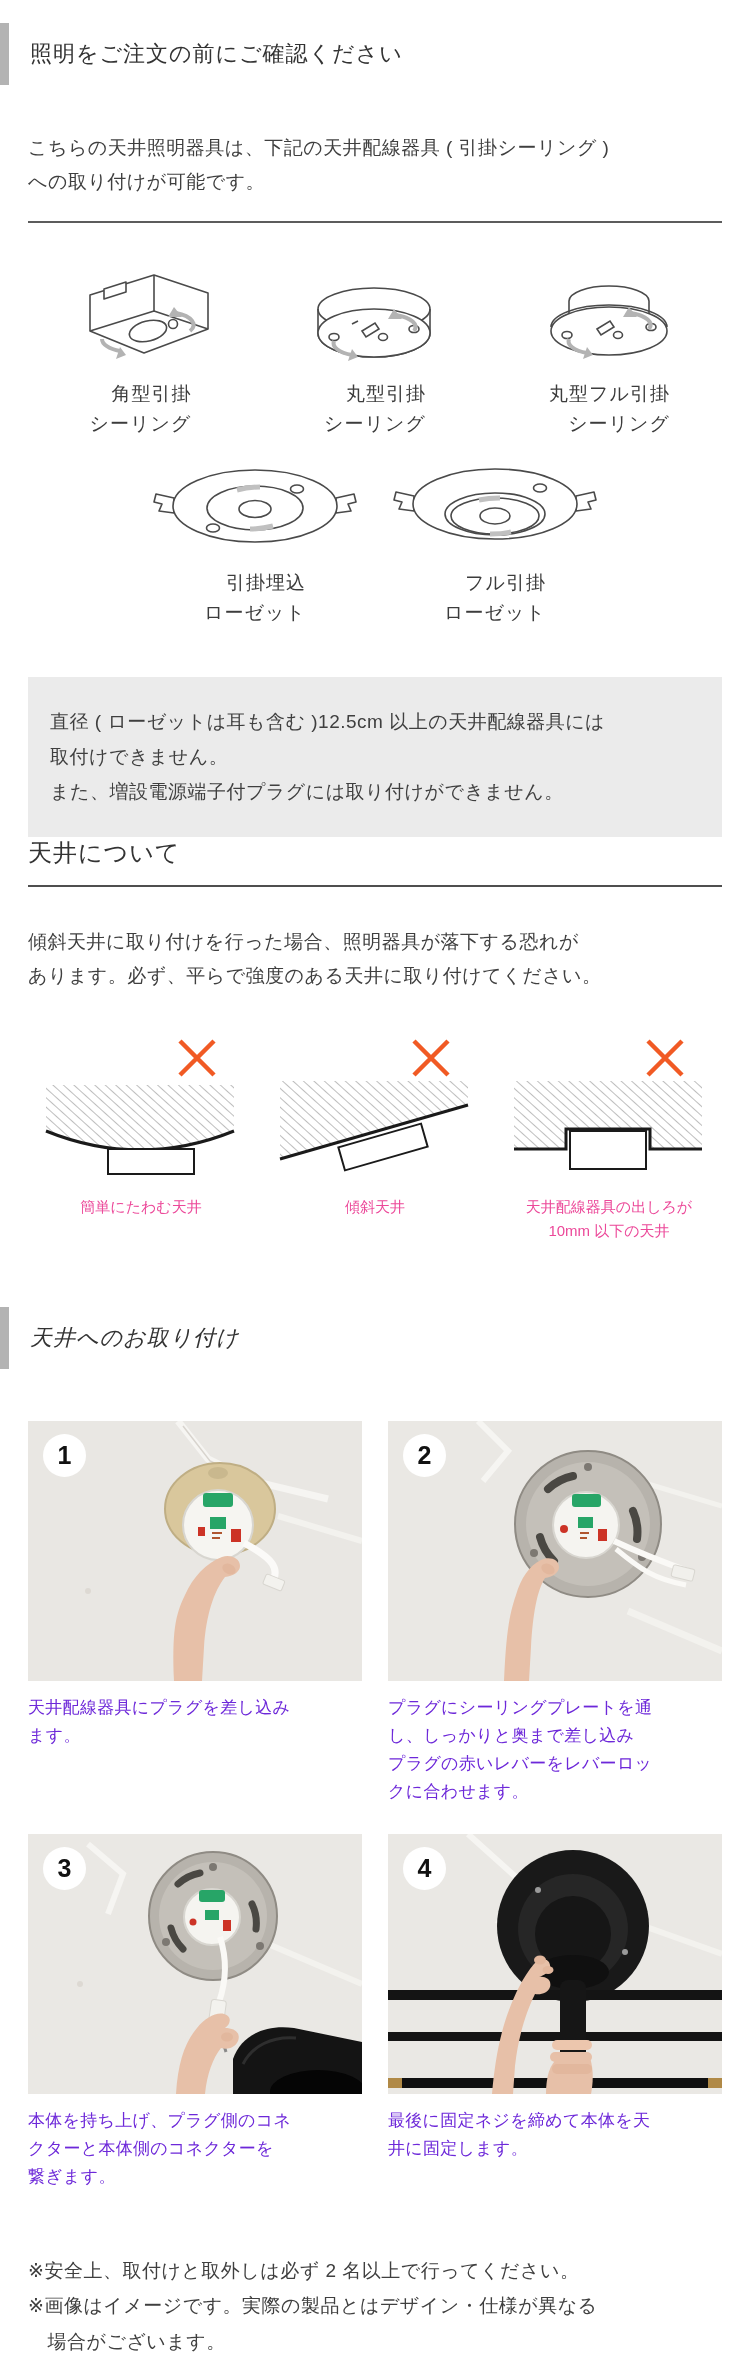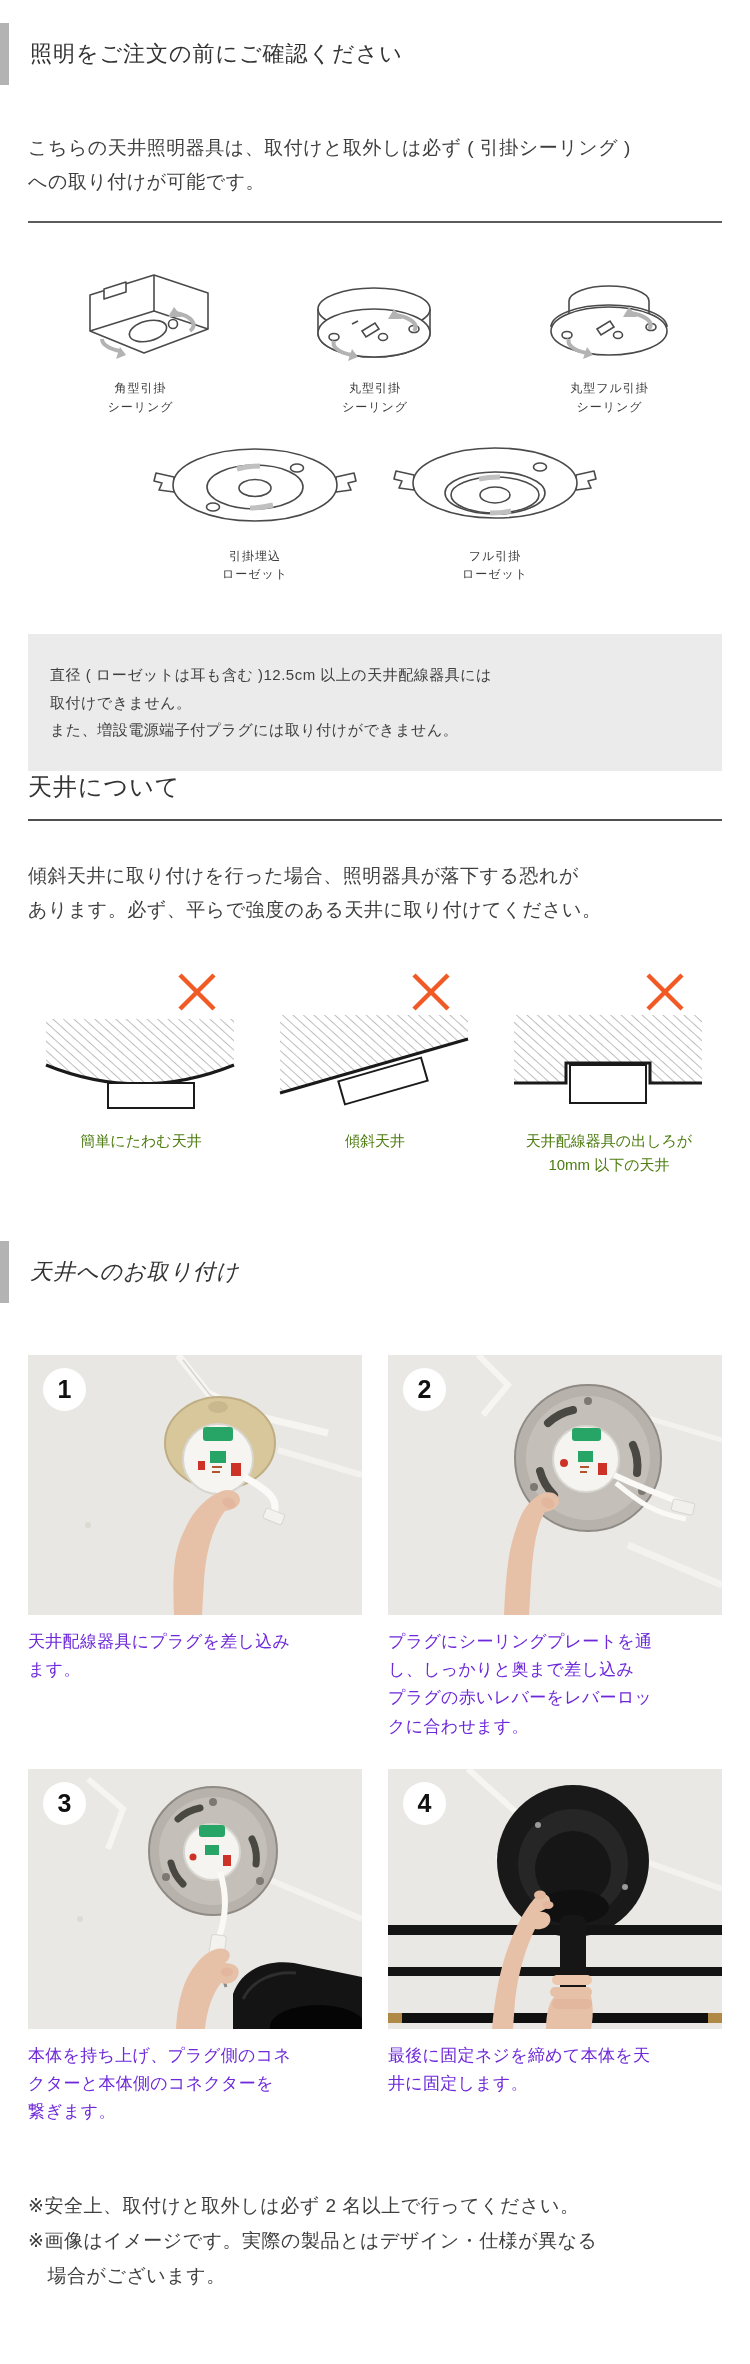--- a/index.html
+++ b/index.html
@@ -48,35 +48,35 @@
   .row2{margin-top:14px;justify-content:center;}
   .fixture{
     flex:0 0 auto;
     width:225px;
     display:flex;flex-direction:column;align-items:center;
   }
   .row2 .fixture{width:240px;}
   .fixture svg{display:block;}
   .fixture-label{
     margin-top:10px;
-    font-size:12px;
+    font-size:19px;
     line-height:1.55;
-    text-align:center;
+    text-align:right;
     white-space:pre-line;
     color:#3c3c3c;
     letter-spacing:1px;
     font-family:Liberation Serif, serif;
   }
 
   
   .warning-box{
     margin-top:50px;
     background:#ebebeb;
     padding:27px 22px;
-    font-size:15px;
+    font-size:19px;
     line-height:1.85;
     white-space:pre-line;
     letter-spacing:.5px;
   }
 
   
   .underline-heading{
     padding-bottom:16px;
     border-bottom:2px solid #4f4f4f;
     font-size:24px;
@@ -98,21 +98,21 @@
   .bad-example{
     width:226px;
     display:flex;flex-direction:column;align-items:center;
   }
   .bad-label{
     margin-top:10px;
     font-size:15px;
     line-height:1.6;
     text-align:center;
     white-space:pre-line;
-    color:#4d7c0f;
+    color:#ec4899;
   }
 
   
   .steps-grid{
     margin-top:52px;
     display:grid;
     grid-template-columns:1fr 1fr;
     column-gap:26px;
     row-gap:28px;
   }
@@ -150,21 +150,21 @@
 </head>
 <body>
 
 <div class="page">
 
   <div class="bar-heading h1a">
     <span>照明をご注文の前にご確認ください</span>
   </div>
 
   <div class="content">
-    <p class="intro">こちらの天井照明器具は、取付けと取外しは必ず ( 引掛シーリング )
+    <p class="intro">こちらの天井照明器具は、下記の天井配線器具 ( 引掛シーリング )
 への取り付けが可能です。</p>
 
     <div class="divider"></div>
 
     <div class="fixture-row row1">
 
       <div class="fixture">
         <svg width="170" height="100" viewBox="0 0 170 100">
           <g fill="#ffffff" stroke="#4a4a4a" stroke-width="1.6" stroke-linejoin="round">
             <path d="M34,26 L98,6 L152,24 L152,60 L88,84 L34,62 Z"></path>

